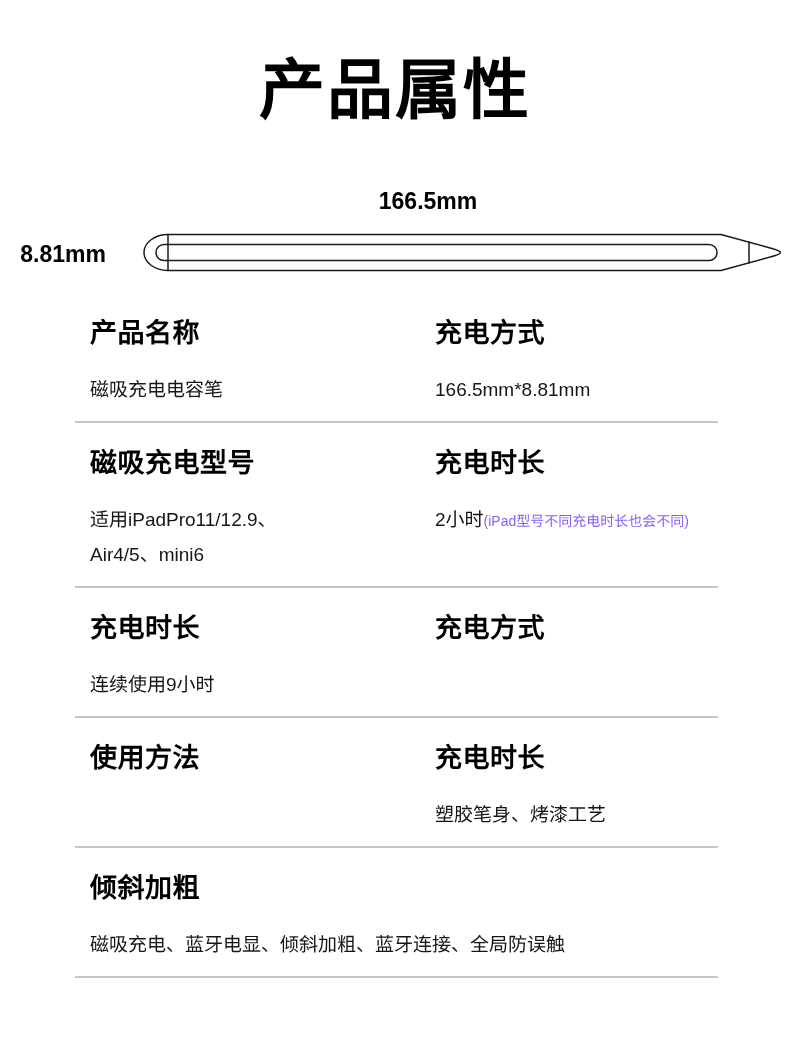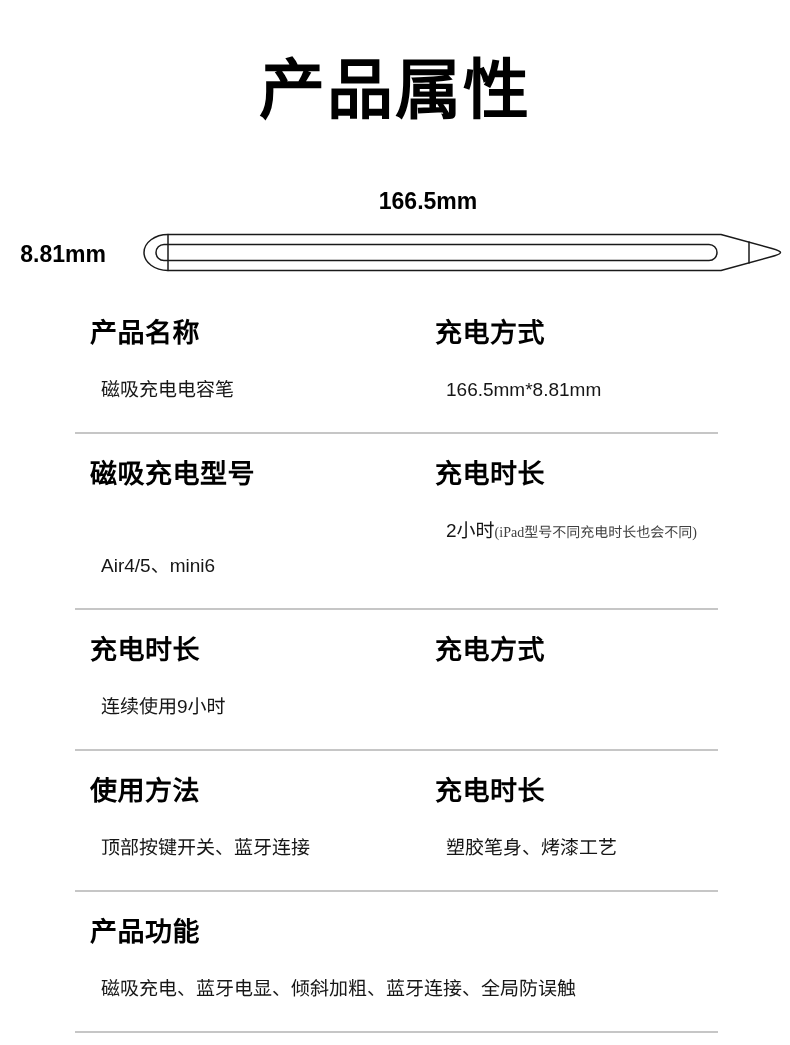--- a/index.html
+++ b/index.html
@@ -78,26 +78,26 @@
   .cell-full  { flex: 1; }
   .spec-label {
     margin: 0 0 25px 0;
     font-size: 27px;
     line-height: 28px;
     font-weight: 800;
     letter-spacing: 0.5px;
     color: #000000;
   }
   .spec-value {
-    margin: 11px;
+    margin: 0;
     font-size: 19px;
     line-height: 35px;
     color: #161616;
   }
-  .spec-note { font-size: 14px; color: #404040; font-family: Liberation Serif, serif; }
+  .spec-note { font-size: 14px; color: #8b5cf6; }
 </style>
 </head>
 <body>
 
 <div class="page">
 
   <h1 class="title">产品属性</h1>
 
   <div class="figure">
     <div class="len-label">166.5mm</div>
@@ -122,21 +122,21 @@
       <div class="cell-right">
         <h2 class="spec-label">充电方式</h2>
         <p class="spec-value">166.5mm*8.81mm</p>
       </div>
     </div>
 
     <div class="spec-row">
       <div class="cell-left">
         <h2 class="spec-label">磁吸充电型号</h2>
         <p class="spec-value">
-          <br>
+          <span>适用iPadPro11/12.9、</span><br>
           <span>Air4/5、mini6</span>
         </p>
       </div>
       <div class="cell-right">
         <h2 class="spec-label">充电时长</h2>
         <p class="spec-value">
           <span>2小时</span><span class="spec-note">(iPad型号不同充电时长也会不同)</span>
         </p>
       </div>
     </div>
@@ -147,29 +147,28 @@
         <p class="spec-value">连续使用9小时</p>
       </div>
       <div class="cell-right">
         <h2 class="spec-label">充电方式</h2>
       </div>
     </div>
 
     <div class="spec-row">
       <div class="cell-left">
         <h2 class="spec-label">使用方法</h2>
-        <p class="spec-value">顶部按键开关、蓝牙连接</p>
       </div>
       <div class="cell-right">
         <h2 class="spec-label">充电时长</h2>
         <p class="spec-value">塑胶笔身、烤漆工艺</p>
       </div>
     </div>
 
     <div class="spec-row">
       <div class="cell-full">
-        <h2 class="spec-label">产品功能</h2>
+        <h2 class="spec-label">倾斜加粗</h2>
         <p class="spec-value">磁吸充电、蓝牙电显、倾斜加粗、蓝牙连接、全局防误触</p>
       </div>
     </div>
 
   </div>
 </div>
 
 </body></html>

